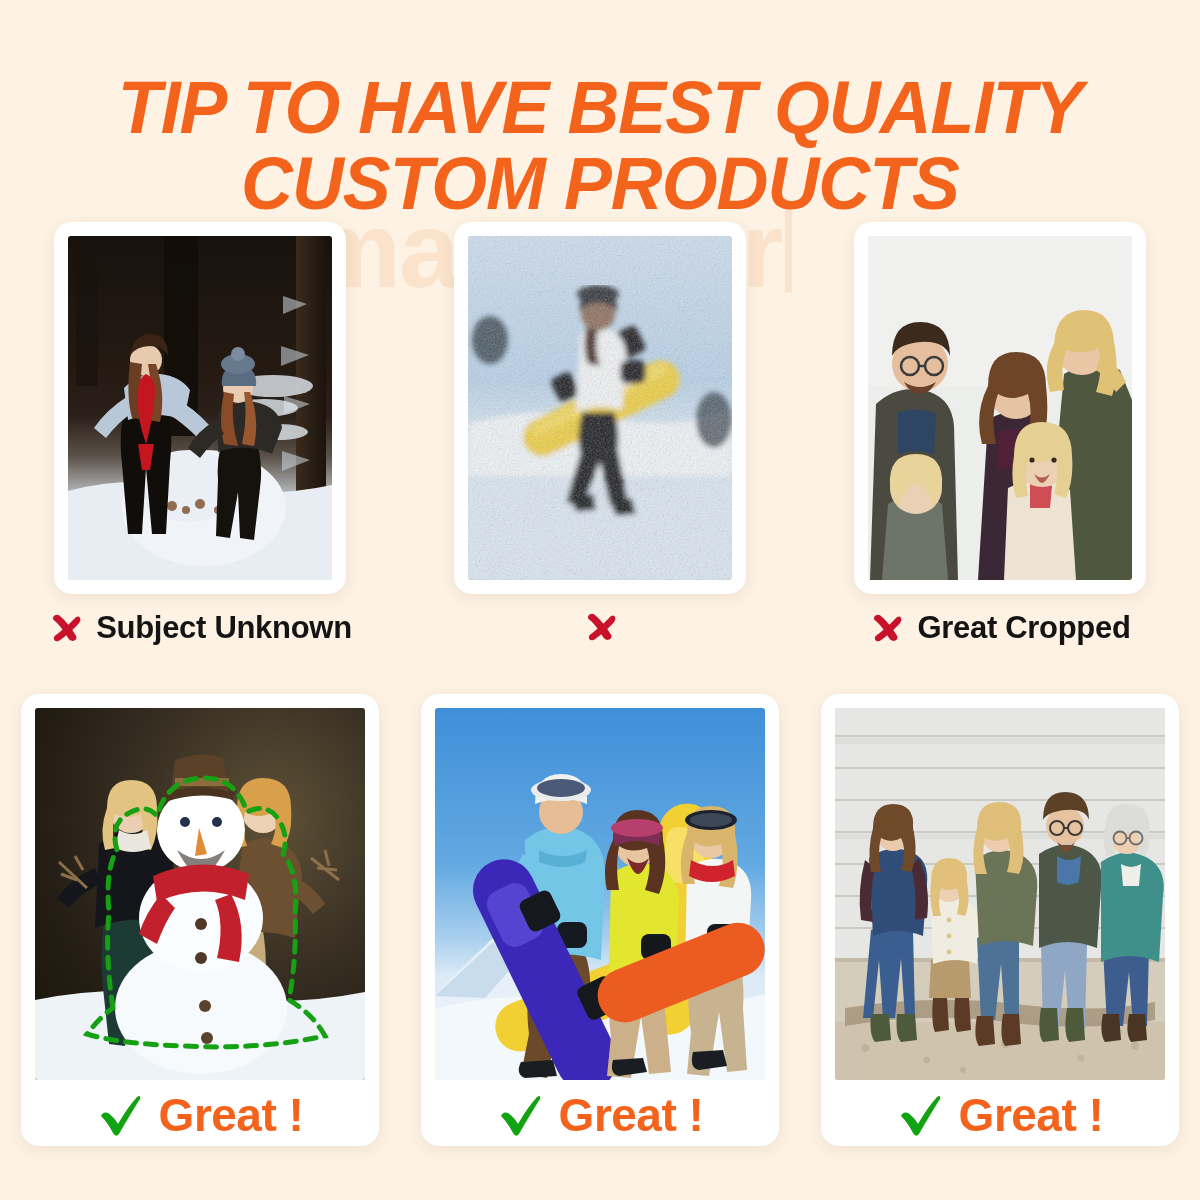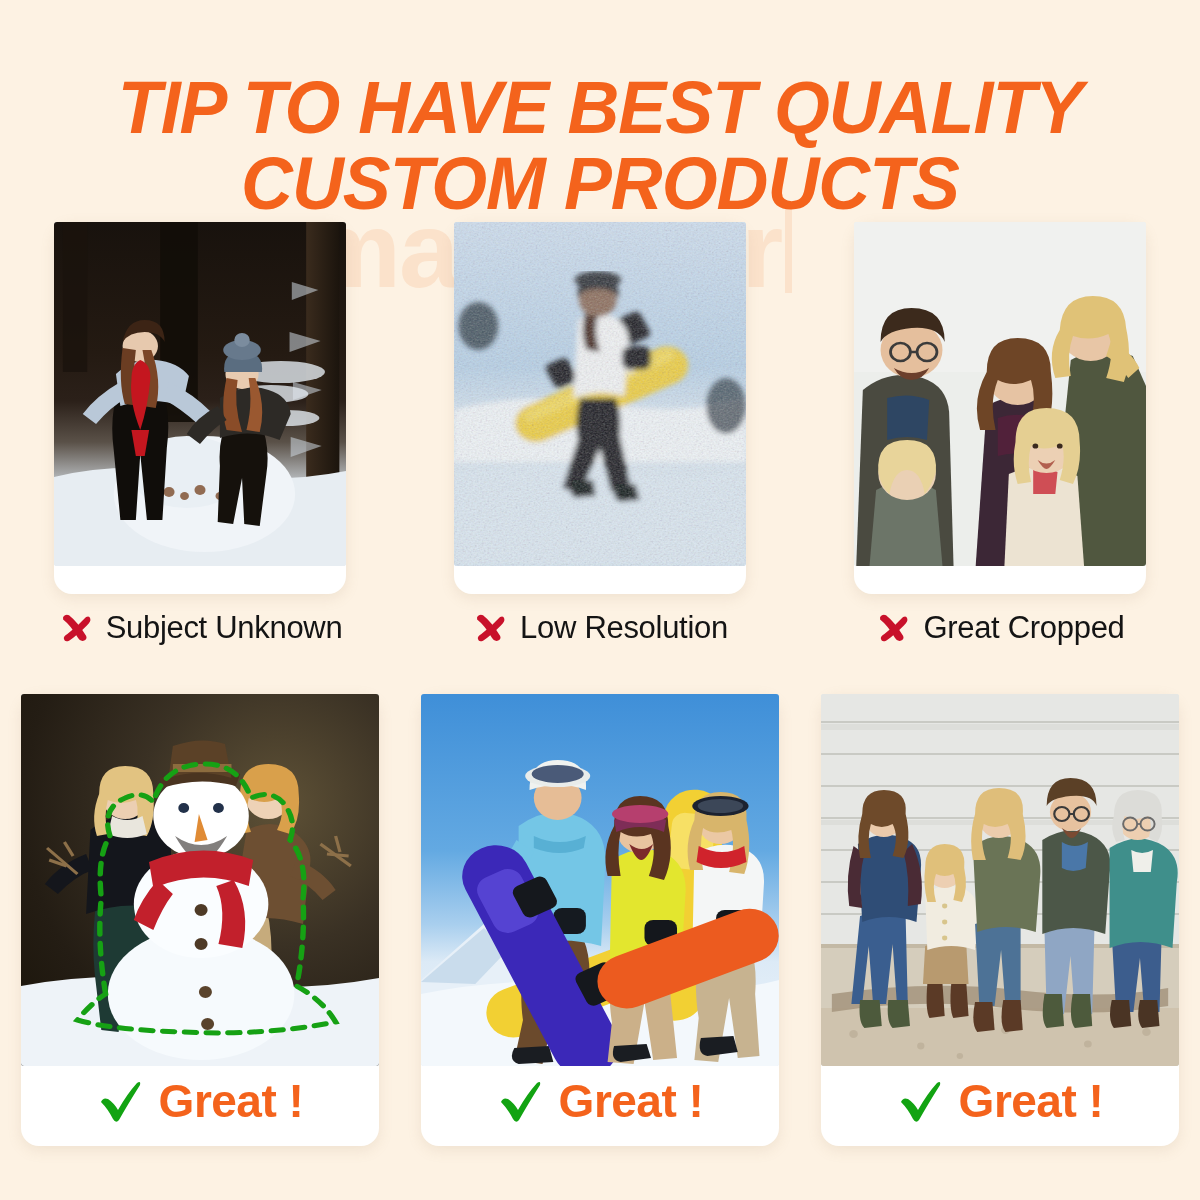--- a/index.html
+++ b/index.html
@@ -46,20 +46,21 @@
     display:grid;
     grid-template-columns:repeat(3,1fr);
     row-gap:48px;
   }
   .cell{position:relative;display:flex;flex-direction:column;align-items:center;}
 
   .card{
     background:#ffffff;
     border-radius:18px;
     box-shadow:0 4px 14px rgba(170,140,110,.16);
+    padding:14px;
     box-sizing:border-box;
     text-align:center;
   }
   .card.top{width:292px;height:372px;}
   .card.bottom{width:358px;height:452px;padding-bottom:8px;}
 
   .photo{
     width:100%;height:100%;
     border-radius:3px;
     overflow:hidden;position:relative;
@@ -67,21 +68,21 @@
   }
   .card.top .photo{height:344px;}
   .card.bottom .photo{height:372px;}
 
   
   .label-row{
     display:flex;align-items:center;justify-content:center;
     gap:14px;margin-top:16px;
   }
   .label-text{
-    font-size:31px;font-weight:400;color:#141414;letter-spacing:-.3px;
+    font-size:31px;font-weight:700;color:#141414;letter-spacing:-.3px;
     white-space:nowrap;
   }
   .x-icon{width:34px;height:34px;display:block;}
   .good-row{
     display:flex;align-items:center;justify-content:center;gap:16px;
     height:66px;margin-top:2px;
   }
   .check-icon{width:46px;height:46px;display:block;}
   .good-text{
     font-size:46px;font-weight:700;color:#f4631c;letter-spacing:-.5px;
@@ -246,21 +247,20 @@
               <rect width="264" height="344" filter="url(#grain)" opacity=".45"></rect>
             </svg>
           </div>
         </div>
       </div>
       <div class="label-row">
         <svg class="x-icon" viewBox="0 0 40 40">
           <path d="M6 7 q3 -4 7 -2 q10 8 20 24 q2 4 -3 6 q-4 1 -7 -4 Q15 17 6 10z" fill="#c8112a"></path>
           <path d="M33 7 q4 -2 5 2 q1 3 -4 8 Q22 29 13 35 q-5 2 -6 -2 q-1 -3 4 -6 Q22 19 33 7z" fill="#c8112a"></path>
         </svg>
-        <span class="label-text">Low Resolution</span>
       </div>
     </div>
 
     <div class="cell">
       <div class="card top">
         <div class="photo">
           <div class="ph cropped">
             <svg viewBox="0 0 264 344" width="100%" height="100%" preserveAspectRatio="none">
 
               <rect width="264" height="344" fill="#f0f1ef"></rect>

